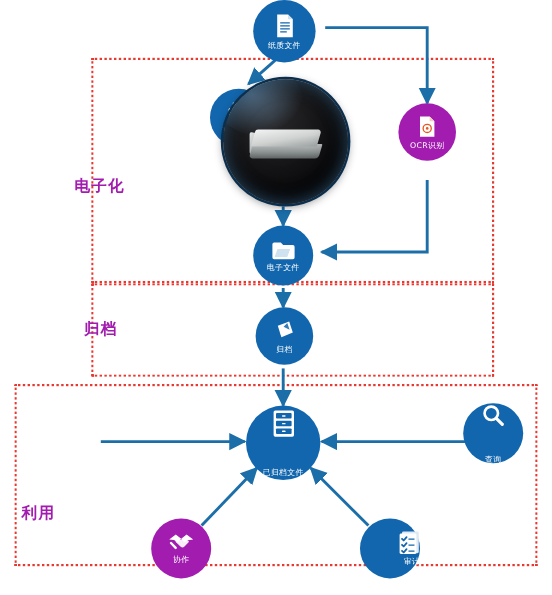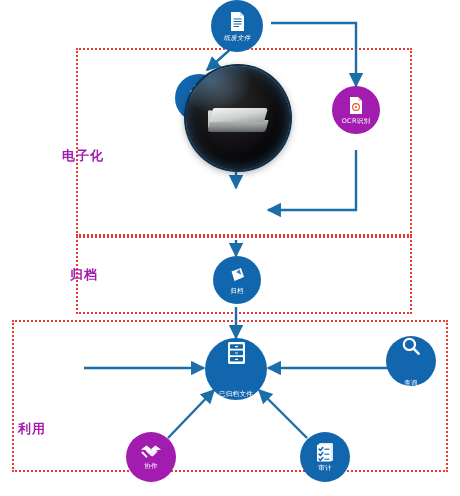--- a/index.html
+++ b/index.html
@@ -166,21 +166,21 @@
 
     <path d="M84,368 L204,368" stroke="#1b6ea8" stroke-width="2.4" fill="none" marker-end="url(#ah)"></path>
 
     <path d="M388,368 L268,368" stroke="#1b6ea8" stroke-width="2.4" fill="none" marker-end="url(#ah)"></path>
 
     <path d="M168,438 L214,390" stroke="#1b6ea8" stroke-width="2.4" fill="none" marker-end="url(#ah)"></path>
 
     <path d="M307,438 L259,390" stroke="#1b6ea8" stroke-width="2.4" fill="none" marker-end="url(#ah)"></path>
   </svg>
 
-  <div class="node blue" style="left:211px; top:0px; width:52px; height:52px;font-style:italic;">
+  <div class="node blue" style="left:211px; top:0px; width:52px; height:52px;">
     <span class="ico">
       <svg width="17" height="21" viewBox="0 0 17 21">
         <path d="M2 1 h9 l4 4 v15 h-13 z" fill="#ffffff"></path>
         <path d="M11 1 v4 h4 z" fill="#cfe2f0"></path>
         <g stroke="#1266ad" stroke-width="1">
           <line x1="4.5" y1="8" x2="12.5" y2="8"></line>
           <line x1="4.5" y1="10.5" x2="12.5" y2="10.5"></line>
           <line x1="4.5" y1="13" x2="12.5" y2="13"></line>
           <line x1="4.5" y1="15.5" x2="10" y2="15.5"></line>
         </g>
@@ -221,20 +221,29 @@
       <svg width="16" height="19" viewBox="0 0 16 19">
         <path d="M2 1 h8 l4 4 v13 h-12 z" fill="#ffffff"></path>
         <path d="M10 1 v4 h4 z" fill="#f6cdbb"></path>
         <circle cx="8" cy="11" r="3.4" fill="none" stroke="#ea5420" stroke-width="1.1"></circle>
         <circle cx="8" cy="11" r="1.1" fill="#ea5420"></circle>
       </svg>
     </span>
     <span class="cap">OCR识别</span>
   </div>
 
+  <div class="node blue" style="left:211px; top:188px; width:50px; height:50px;">
+    <span class="ico">
+      <svg width="21" height="17" viewBox="0 0 21 17">
+        <path d="M1 3.5 a1.5 1.5 0 0 1 1.5 -1.5 h5.5 l2 2.2 h8 a1.5 1.5 0 0 1 1.5 1.5 v8.8 a1.5 1.5 0 0 1 -1.5 1.5 h-15.5 a1.5 1.5 0 0 1 -1.5 -1.5 z" fill="#ffffff"></path>
+        <path d="M5.2 7.6 h10.6 l-2.4 6.6 h-10.6 z" fill="#cfe2f0"></path>
+      </svg>
+    </span>
+    <span class="cap">电子文件</span>
+  </div>
 
   <div class="node blue" style="left:213px; top:256px; width:48px; height:48px;">
     <span class="ico">
       <svg width="19" height="19" viewBox="0 0 19 19">
         <path d="M3.5 5.5 L13 2 L16 11 L6.5 15 z" fill="#ffffff"></path>
         <path d="M11.4 3.2 L13.3 8.8 L8.3 6.2 z" fill="#1266ad" opacity=".85"></path>
         <path d="M5.6 11.3 l3.9 -1.6 l1 2.6 l-3.9 1.6 z" fill="#ffffff"></path>
       </svg>
     </span>
     <span class="cap">归档</span>
@@ -275,21 +284,21 @@
       <svg width="22" height="16" viewBox="0 0 22 16">
         <path d="M1 5.5 L6.5 1.5 L11 5 L8.2 8 L5 6 z" fill="#ffffff"></path>
         <path d="M21 5.5 L15.5 1.5 L11 5 l2.6 2.8 l3.2 -1.6 z" fill="#ffffff"></path>
         <path d="M6 7.2 l4.6 4.4 c0.9 0.9 2.1 0.9 2.9 0.1 l4.1 -4.2 l-3.6 -3 z" fill="#ffffff" opacity=".92"></path>
         <path d="M2.5 8.5 L6.4 12.6" stroke="#ffffff" stroke-width="2" stroke-linecap="round"></path>
       </svg>
     </span>
     <span class="cap">协作</span>
   </div>
 
-  <div class="node blue" style="left:300px; top:432px; width:50px; height:50px;">
+  <div class="node blue" style="left:300px; top:432px; width:50px; height:50px;align-items:flex-end;">
     <span class="ico">
       <svg width="18" height="20" viewBox="0 0 18 20">
         <rect x="3" y="1" width="14" height="18" rx="1.2" fill="#dfeaf4"></rect>
         <rect x="1" y="2.6" width="14" height="17" rx="1.2" fill="#ffffff"></rect>
         <g stroke="#1266ad" stroke-width="1.5" fill="none" stroke-linecap="round" stroke-linejoin="round">
           <path d="M3 7 L4.4 8.4 L6.8 5.6"></path>
           <path d="M3 12 L4.4 13.4 L6.8 10.6"></path>
           <path d="M3 17 L4.4 18.4 L6.8 15.6"></path>
         </g>
         <g stroke="#1266ad" stroke-width="1.1">

